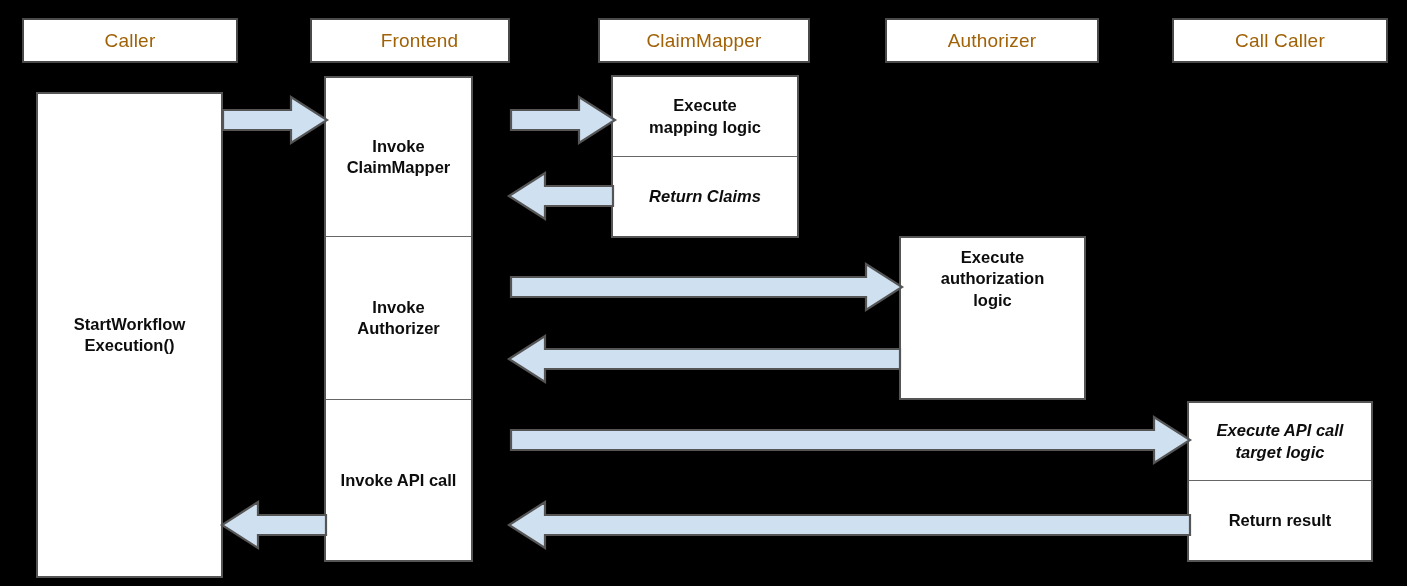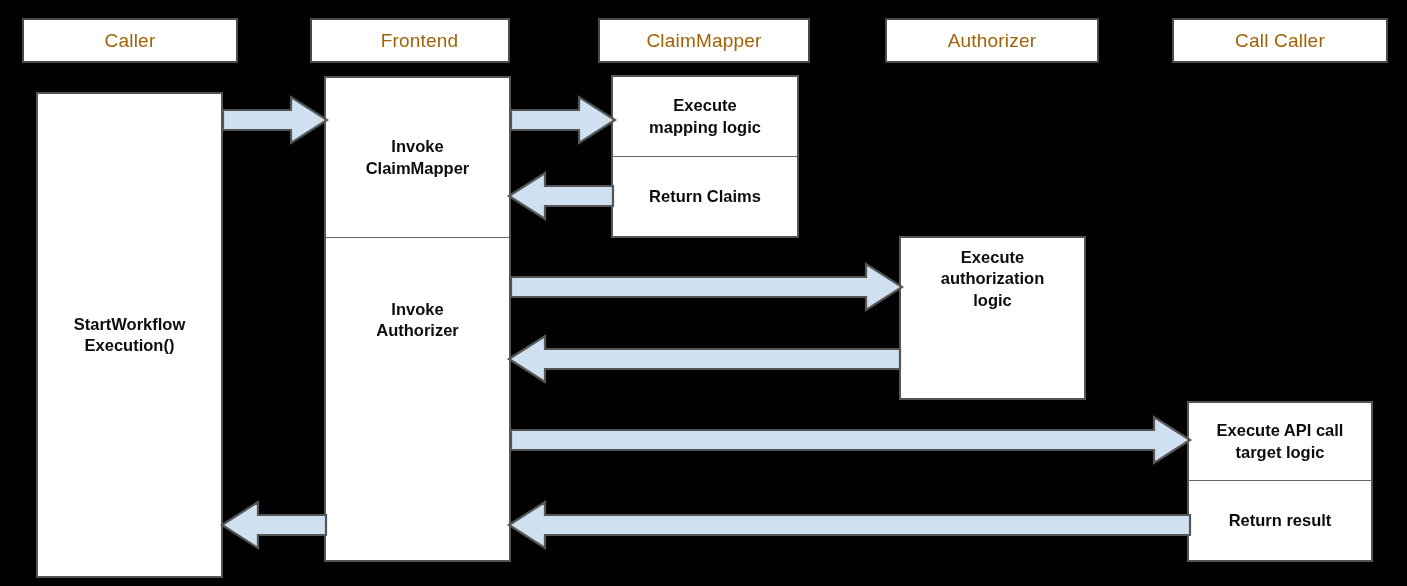--- a/index.html
+++ b/index.html
@@ -82,36 +82,37 @@
     <span>Authorizer</span>
   </div>
   <div class="lane-header" style="left:1172px;top:18px; width:216px; height:45px;">
     <span>Call Caller</span>
   </div>
 
   <div class="activation" style="left:36px; top:92px; width:187px; height:486px;">
     <div class="act-cell" style="height:100%;">StartWorkflow<br>Execution()</div>
   </div>
 
-  <div class="activation" style="left:324px; top:76px; width:187px; height:486px;">
+  <div class="activation" style="left:324px; top:76px; width:149px; height:486px;">
     <div class="act-cell" style="height:159px;">Invoke<br>ClaimMapper</div>
     <div class="act-cell" style="height:165px;">Invoke<br>Authorizer</div>
+    <div class="act-cell" style="height:162px;">Invoke API call</div>
   </div>
 
   <div class="activation" style="left:611px; top:75px; width:188px; height:163px;">
     <div class="act-cell" style="height:81px;">Execute<br>mapping logic</div>
-    <div class="act-cell" style="height:82px;">Return Claims</div>
+    <div class="act-cell" style="height:82px;font-style:italic;">Return Claims</div>
   </div>
 
   <div class="activation" style="left:899px; top:236px; width:187px; height:164px;">
     <div class="act-cell" style="height:82px;">Execute<br>authorization<br>logic</div>
   </div>
 
   <div class="activation" style="left:1187px; top:401px; width:186px; height:161px;">
-    <div class="act-cell" style="height:79px;">Execute API call<br>target logic</div>
+    <div class="act-cell" style="height:79px;font-style:italic;">Execute API call<br>target logic</div>
     <div class="act-cell" style="height:82px;">Return result</div>
   </div>
 
   <div class="arrow" style="left:223px; top:95px; width:105px; height:50px;">
     <svg viewBox="0 0 105 50" preserveAspectRatio="none">
       <polygon points="0,15 68,15 68,2 104,25 68,48 68,35 0,35" fill="#cfe0f1" stroke="#555555" stroke-width="2.2" stroke-linejoin="miter"></polygon>
     </svg>
   </div>
 
   <div class="arrow" style="left:511px; top:95px; width:105px; height:50px;">

